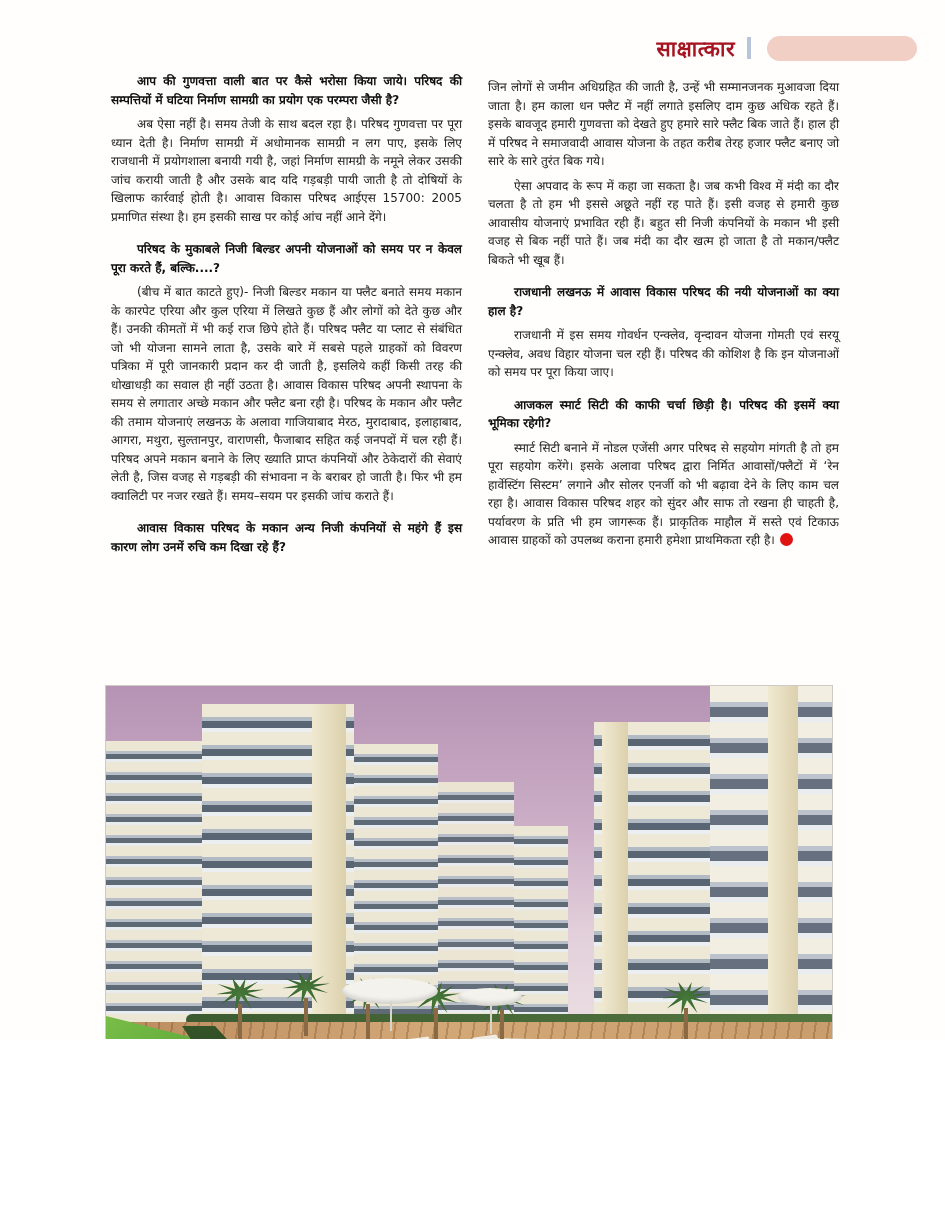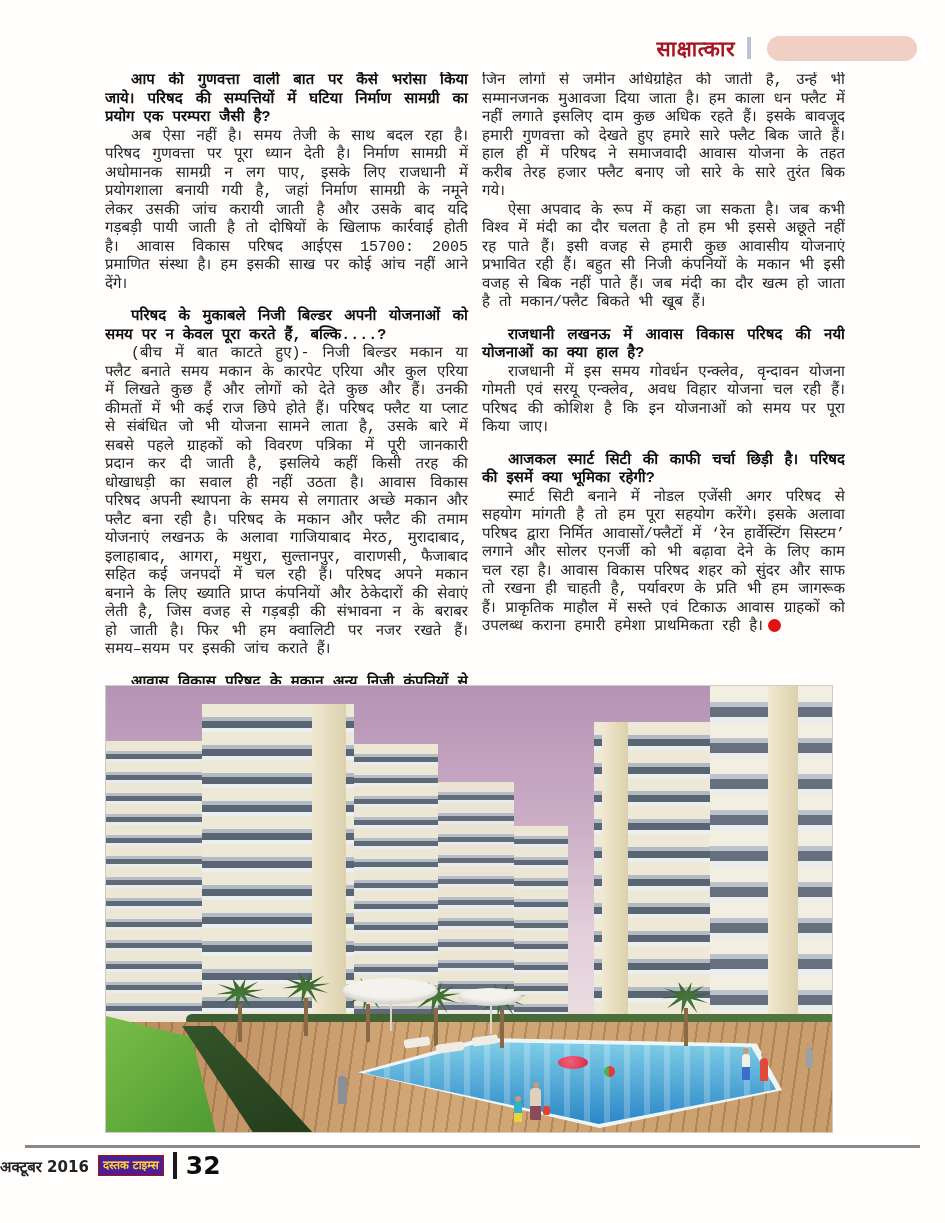--- a/index.html
+++ b/index.html
@@ -1,28 +1,28 @@
 <!DOCTYPE html>
 <html><head>
 <meta charset="utf-8">
 <style>
   html,body{margin:0;padding:0;background:#ffffff;}
-  .page{position:relative;width:945px;height:1223px;background:#fffefd;overflow:hidden;
+  .page{position:relative;width:945px;height:1039px;background:#fffefd;overflow:hidden;
         font-family:"DejaVu Sans",sans-serif;color:#1e1e1e;}
 
   
   .header-row{position:absolute;top:34px;left:0;width:917px;display:flex;justify-content:flex-end;align-items:center;}
   .section-label{font-size:21px;font-weight:700;color:#a51420;letter-spacing:.5px;}
   .header-bar{width:4px;height:22px;background:#b8c4d8;margin-left:12px;}
   .header-pill{width:150px;height:25px;border-radius:13px;background:#f1cfc4;margin-left:16px;}
 
   
   .columns{position:absolute;top:72px;left:105px;width:740px;height:612px;display:flex;gap:14px;overflow:hidden;}
   .col{flex:1;min-width:0;}
-  .col p{margin:0;font-size:15px;line-height:18.5px;text-align:justify;text-indent:26px;color:#222;font-family:Liberation Mono, monospace;}
+  .col p{margin:6px;font-size:12px;line-height:18.5px;text-align:justify;text-indent:26px;color:#222;}
   .col p.q{font-weight:700;color:#0f0f0f;margin-top:14px;}
   .col p.q:first-child{margin-top:0;}
   .col p.cont{text-indent:0;}
   .end-dot{display:inline-block;width:13px;height:13px;border-radius:50%;background:#e01212;margin-left:5px;vertical-align:-2px;}
 
   
   .photo{position:absolute;top:685px;left:105px;width:728px;height:448px;overflow:hidden;
          border:1px solid #cfcac4;box-sizing:border-box;
          background:linear-gradient(180deg,#b593b4 0%,#cbadc6 30%,#e2cfda 55%,#ecdfe3 78%,#e8dcd8 100%);}
   .bldg{position:absolute;}

